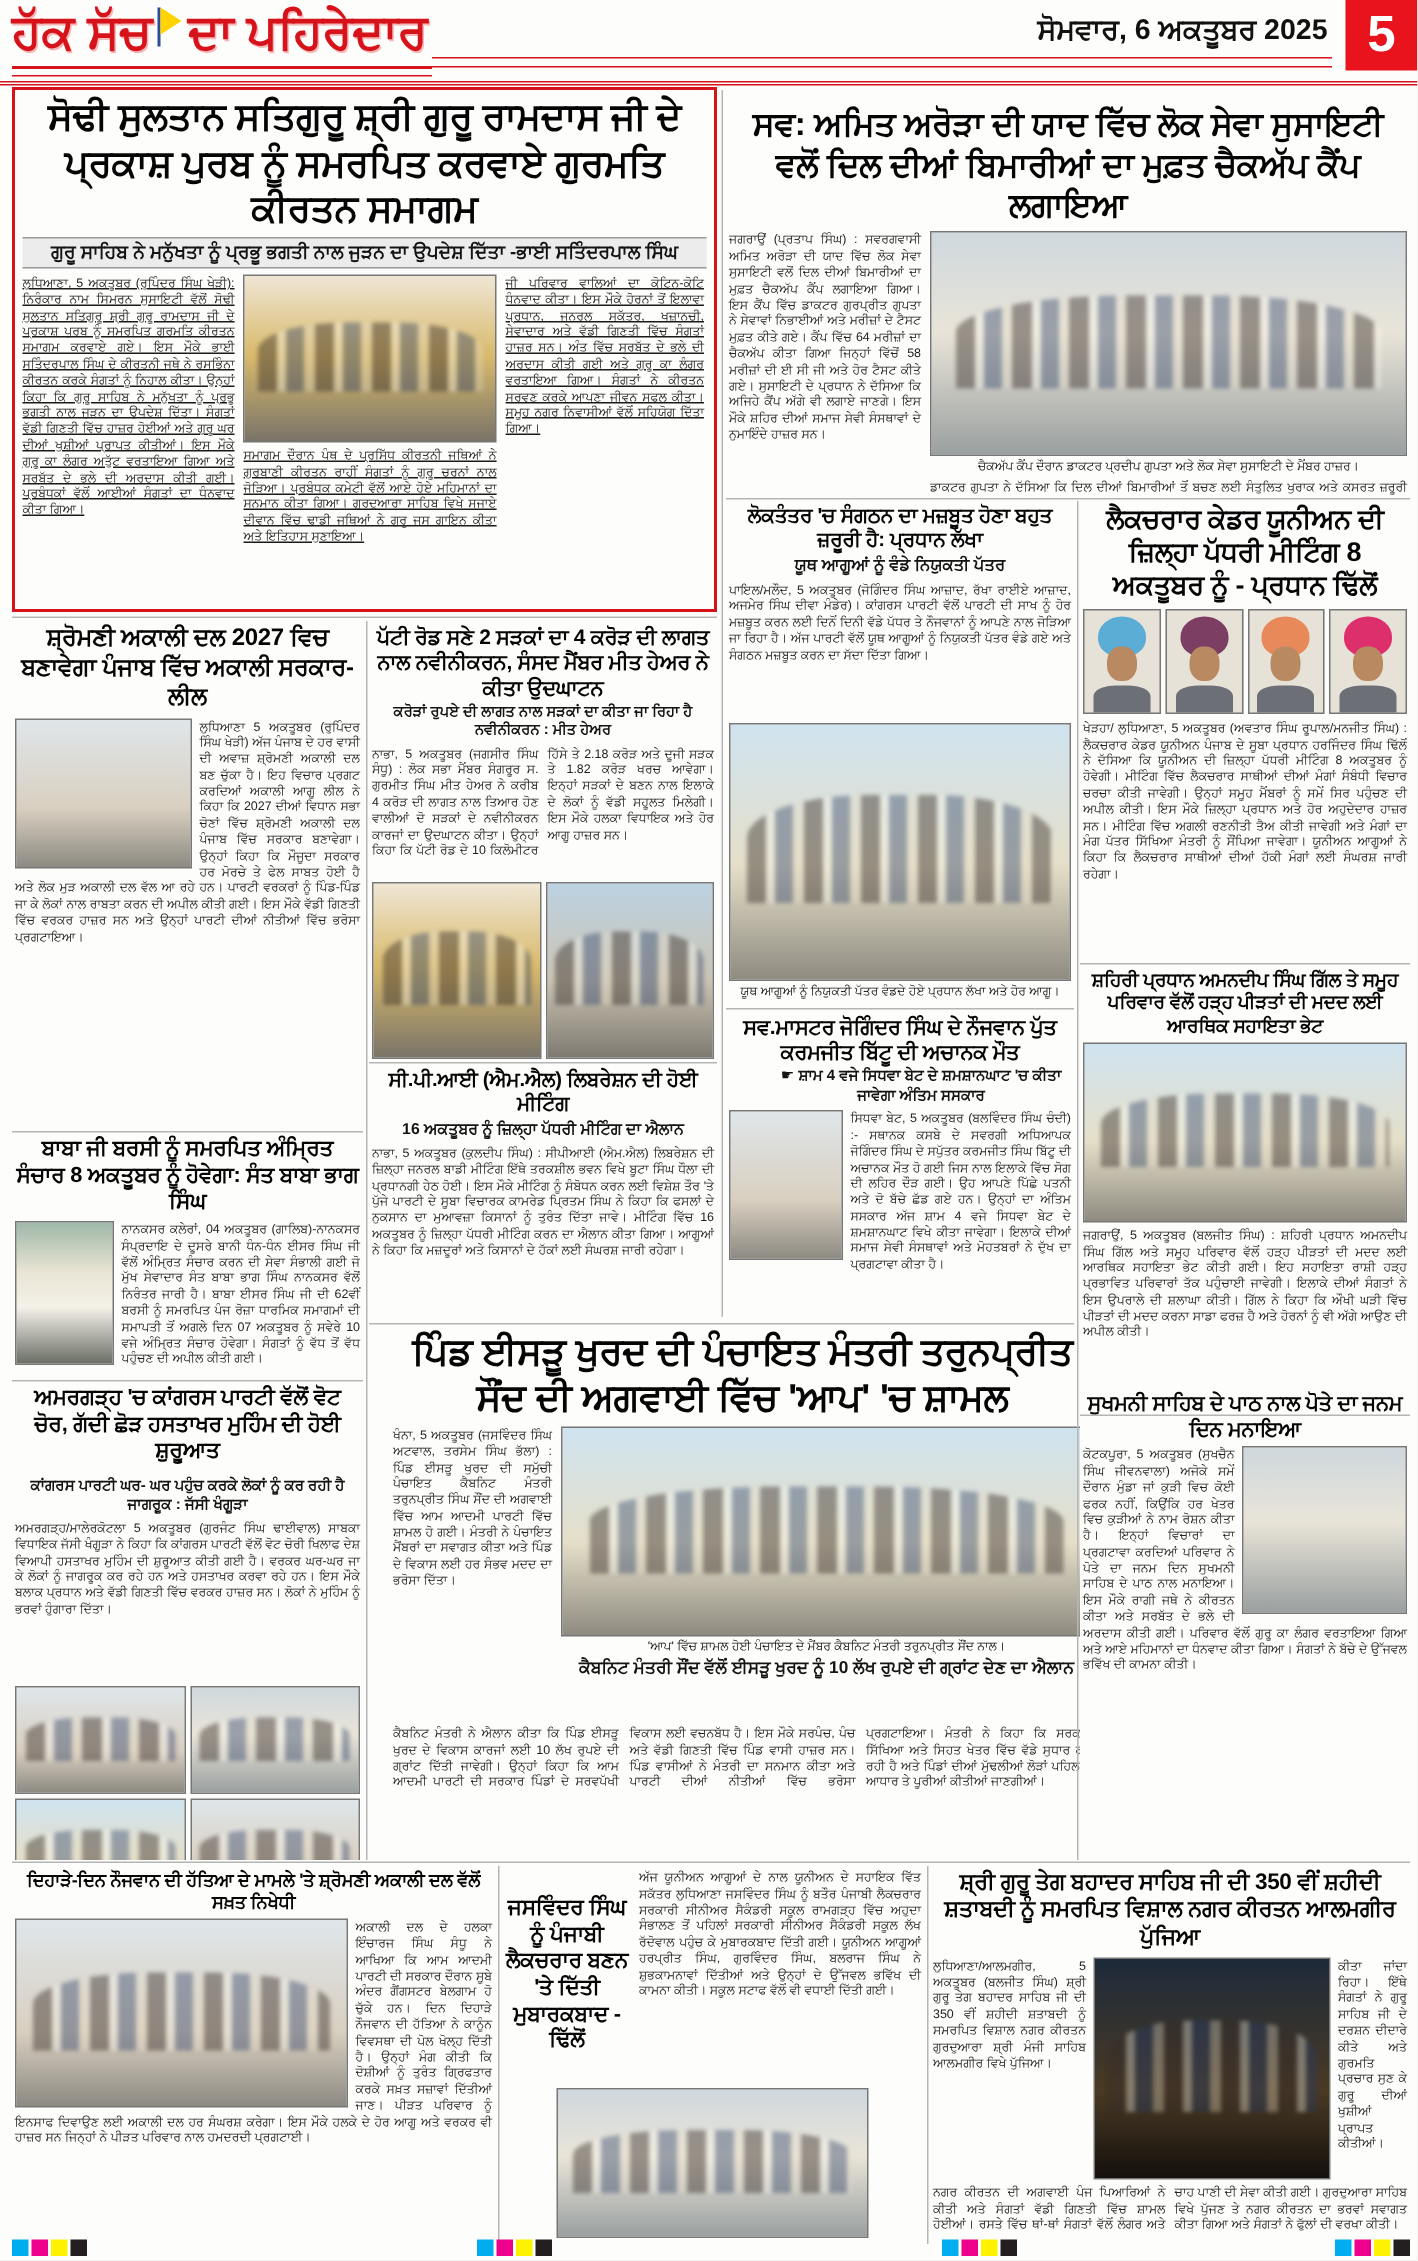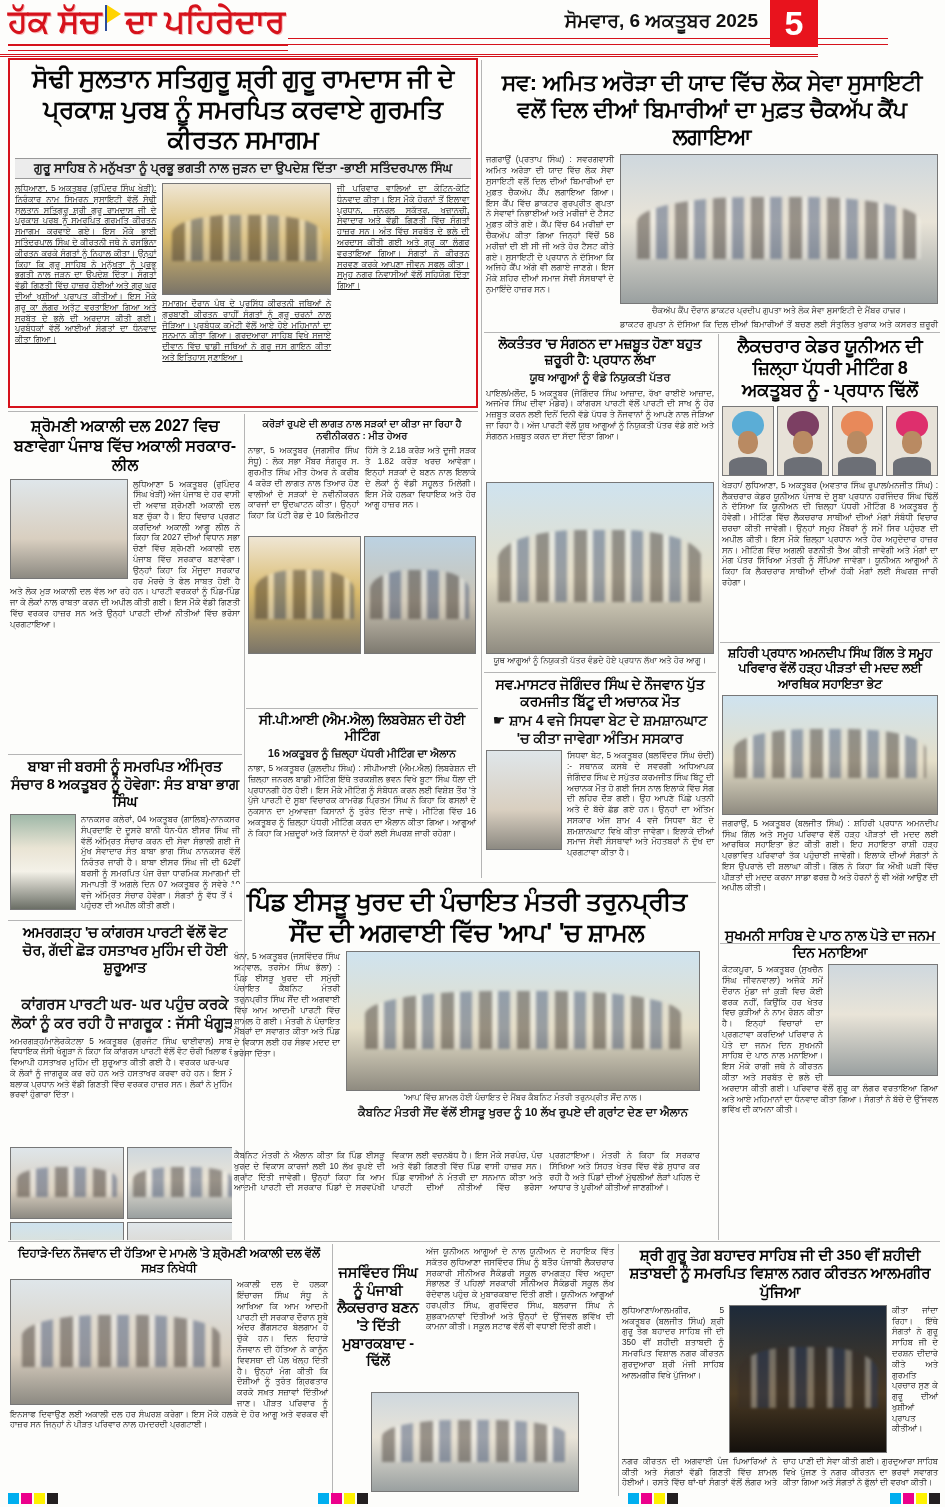--- a/index.html
+++ b/index.html
@@ -30,21 +30,21 @@
   .cmyk{position:absolute;display:flex;gap:2px;}
   .cmyk span{width:11px;height:11px;display:block;}
   .flagpole{width:2px;height:26px;background:#2b4d9b;display:inline-block;}
   .flagtri{width:0;height:0;border-top:9px solid transparent;border-bottom:9px solid transparent;display:inline-block;}
 </style>
 </head>
 <body>
 
 <div id="page">
 
-  <div style="position:absolute;left:0;top:0;width:818px;height:54px;border-bottom:3px double #d6121b;">
+  <div style="position:absolute;left:0;top:0;width:945px;height:54px;border-bottom:3px double #d6121b;">
     <div style="position:absolute;left:8px;top:3px;display:flex;align-items:center;gap:4px;">
       <span style="font-size:32px;font-weight:bold;color:#d6121b;text-shadow:1px 1px 0 #f5b8b8;">ਹੱਕ ਸੱਚ</span>
       <span style="display:inline-flex;align-items:flex-start;height:34px;">
         <span class="flagpole"></span>
           <span class="flagtri" style="border-left:14px solid #ffd400;"></span>
       </span>
       <span style="font-size:32px;font-weight:bold;color:#d6121b;text-shadow:1px 1px 0 #f5b8b8;">ਦਾ ਪਹਿਰੇਦਾਰ</span>
     </div>
     <div style="position:absolute;left:8px;top:44px;width:280px;height:4px;border-top:2px solid #d6121b;border-bottom:1px solid #d6121b;"></div>
     <div style="position:absolute;left:288px;top:38px;width:600px;height:5px;border-top:1px solid #d6121b;border-bottom:1px solid #d6121b;"></div>
@@ -116,65 +116,66 @@
 
   <div class="art" style="left:8px;top:414px;width:234px;height:338px;padding:2px;box-sizing:border-box;">
     <div class="hl" style="font-size:16px;">ਸ਼੍ਰੋਮਣੀ ਅਕਾਲੀ ਦਲ 2027 ਵਿਚ ਬਣਾਵੇਗਾ ਪੰਜਾਬ ਵਿੱਚ ਅਕਾਲੀ ਸਰਕਾਰ-ਲੀਲ</div>
     <div style="margin-top:4px;">
       <div class="photo ph-room" style="width:118px;height:100px;float:left;margin:0 5px 3px 0;"></div>
       <div class="body" style="height:288px;">ਲੁਧਿਆਣਾ 5 ਅਕਤੂਬਰ (ਰੁਪਿੰਦਰ ਸਿੰਘ ਖੇੜੀ) ਅੱਜ ਪੰਜਾਬ ਦੇ ਹਰ ਵਾਸੀ ਦੀ ਅਵਾਜ਼ ਸ਼੍ਰੋਮਣੀ ਅਕਾਲੀ ਦਲ ਬਣ ਚੁੱਕਾ ਹੈ। ਇਹ ਵਿਚਾਰ ਪ੍ਰਗਟ ਕਰਦਿਆਂ ਅਕਾਲੀ ਆਗੂ ਲੀਲ ਨੇ ਕਿਹਾ ਕਿ 2027 ਦੀਆਂ ਵਿਧਾਨ ਸਭਾ ਚੋਣਾਂ ਵਿੱਚ ਸ਼੍ਰੋਮਣੀ ਅਕਾਲੀ ਦਲ ਪੰਜਾਬ ਵਿੱਚ ਸਰਕਾਰ ਬਣਾਵੇਗਾ। ਉਨ੍ਹਾਂ ਕਿਹਾ ਕਿ ਮੌਜੂਦਾ ਸਰਕਾਰ ਹਰ ਮੋਰਚੇ ਤੇ ਫੇਲ ਸਾਬਤ ਹੋਈ ਹੈ ਅਤੇ ਲੋਕ ਮੁੜ ਅਕਾਲੀ ਦਲ ਵੱਲ ਆ ਰਹੇ ਹਨ। ਪਾਰਟੀ ਵਰਕਰਾਂ ਨੂੰ ਪਿੰਡ-ਪਿੰਡ ਜਾ ਕੇ ਲੋਕਾਂ ਨਾਲ ਰਾਬਤਾ ਕਰਨ ਦੀ ਅਪੀਲ ਕੀਤੀ ਗਈ। ਇਸ ਮੌਕੇ ਵੱਡੀ ਗਿਣਤੀ ਵਿੱਚ ਵਰਕਰ ਹਾਜ਼ਰ ਸਨ ਅਤੇ ਉਨ੍ਹਾਂ ਪਾਰਟੀ ਦੀਆਂ ਨੀਤੀਆਂ ਵਿੱਚ ਭਰੋਸਾ ਪ੍ਰਗਟਾਇਆ।</div>
     </div>
   </div>
 
   <div class="art" style="left:246px;top:414px;width:232px;height:292px;padding:2px;box-sizing:border-box;">
+    <div class="hl" style="font-size:14px;">ਪੱਟੀ ਰੋਡ ਸਣੇ 2 ਸੜਕਾਂ ਦਾ 4 ਕਰੋੜ ਦੀ ਲਾਗਤ ਨਾਲ ਨਵੀਨੀਕਰਨ, ਸੰਸਦ ਮੈਂਬਰ ਮੀਤ ਹੇਅਰ ਨੇ ਕੀਤਾ ਉਦਘਾਟਨ</div>
     <div class="sub" style="font-size:9.8px;margin-top:2px;">ਕਰੋੜਾਂ ਰੁਪਏ ਦੀ ਲਾਗਤ ਨਾਲ ਸੜਕਾਂ ਦਾ ਕੀਤਾ ਜਾ ਰਿਹਾ ਹੈ ਨਵੀਨੀਕਰਨ : ਮੀਤ ਹੇਅਰ</div>
     <div class="body" style="margin-top:3px;height:88px;column-count:2;column-gap:6px;">ਨਾਭਾ, 5 ਅਕਤੂਬਰ (ਜਗਸੀਰ ਸਿੰਘ ਸੰਧੂ) : ਲੋਕ ਸਭਾ ਮੈਂਬਰ ਸੰਗਰੂਰ ਸ. ਗੁਰਮੀਤ ਸਿੰਘ ਮੀਤ ਹੇਅਰ ਨੇ ਕਰੀਬ 4 ਕਰੋੜ ਦੀ ਲਾਗਤ ਨਾਲ ਤਿਆਰ ਹੋਣ ਵਾਲੀਆਂ ਦੋ ਸੜਕਾਂ ਦੇ ਨਵੀਨੀਕਰਨ ਕਾਰਜਾਂ ਦਾ ਉਦਘਾਟਨ ਕੀਤਾ। ਉਨ੍ਹਾਂ ਕਿਹਾ ਕਿ ਪੱਟੀ ਰੋਡ ਦੇ 10 ਕਿਲੋਮੀਟਰ ਹਿੱਸੇ ਤੇ 2.18 ਕਰੋੜ ਅਤੇ ਦੂਜੀ ਸੜਕ ਤੇ 1.82 ਕਰੋੜ ਖਰਚ ਆਵੇਗਾ। ਇਨ੍ਹਾਂ ਸੜਕਾਂ ਦੇ ਬਣਨ ਨਾਲ ਇਲਾਕੇ ਦੇ ਲੋਕਾਂ ਨੂੰ ਵੱਡੀ ਸਹੂਲਤ ਮਿਲੇਗੀ। ਇਸ ਮੌਕੇ ਹਲਕਾ ਵਿਧਾਇਕ ਅਤੇ ਹੋਰ ਆਗੂ ਹਾਜ਼ਰ ਸਨ।</div>
     <div style="display:flex;gap:3px;margin-top:3px;">
       <div class="photo ph-stage crowd" style="width:50%;height:118px;"></div>
       <div class="photo ph-road crowd" style="width:50%;height:118px;"></div>
     </div>
 
   </div>
 
   <div class="art" style="left:246px;top:710px;width:232px;height:170px;padding:2px;box-sizing:border-box;">
     <div class="hl" style="font-size:13.5px;">ਸੀ.ਪੀ.ਆਈ (ਐਮ.ਐਲ) ਲਿਬਰੇਸ਼ਨ ਦੀ ਹੋਈ ਮੀਟਿੰਗ</div>
     <div class="sub" style="font-size:10.5px;margin-top:2px;">16 ਅਕਤੂਬਰ ਨੂੰ ਜ਼ਿਲ੍ਹਾ ਪੱਧਰੀ ਮੀਟਿੰਗ ਦਾ ਐਲਾਨ</div>
     <div class="body" style="margin-top:3px;height:120px;">ਨਾਭਾ, 5 ਅਕਤੂਬਰ (ਕੁਲਦੀਪ ਸਿੰਘ) : ਸੀਪੀਆਈ (ਐਮ.ਐਲ) ਲਿਬਰੇਸ਼ਨ ਦੀ ਜ਼ਿਲ੍ਹਾ ਜਨਰਲ ਬਾਡੀ ਮੀਟਿੰਗ ਇੱਥੇ ਤਰਕਸ਼ੀਲ ਭਵਨ ਵਿਖੇ ਬੂਟਾ ਸਿੰਘ ਧੌਲਾ ਦੀ ਪ੍ਰਧਾਨਗੀ ਹੇਠ ਹੋਈ। ਇਸ ਮੌਕੇ ਮੀਟਿੰਗ ਨੂੰ ਸੰਬੋਧਨ ਕਰਨ ਲਈ ਵਿਸ਼ੇਸ਼ ਤੌਰ 'ਤੇ ਪੁੱਜੇ ਪਾਰਟੀ ਦੇ ਸੂਬਾ ਵਿਚਾਰਕ ਕਾਮਰੇਡ ਪ੍ਰਿਤਮ ਸਿੰਘ ਨੇ ਕਿਹਾ ਕਿ ਫਸਲਾਂ ਦੇ ਨੁਕਸਾਨ ਦਾ ਮੁਆਵਜ਼ਾ ਕਿਸਾਨਾਂ ਨੂੰ ਤੁਰੰਤ ਦਿੱਤਾ ਜਾਵੇ। ਮੀਟਿੰਗ ਵਿੱਚ 16 ਅਕਤੂਬਰ ਨੂੰ ਜ਼ਿਲ੍ਹਾ ਪੱਧਰੀ ਮੀਟਿੰਗ ਕਰਨ ਦਾ ਐਲਾਨ ਕੀਤਾ ਗਿਆ। ਆਗੂਆਂ ਨੇ ਕਿਹਾ ਕਿ ਮਜ਼ਦੂਰਾਂ ਅਤੇ ਕਿਸਾਨਾਂ ਦੇ ਹੱਕਾਂ ਲਈ ਸੰਘਰਸ਼ ਜਾਰੀ ਰਹੇਗਾ।</div>
   </div>
 
   <div class="art" style="left:484px;top:674px;width:232px;height:206px;padding:2px;box-sizing:border-box;">
     <div class="hl" style="font-size:14px;">ਸਵ.ਮਾਸਟਰ ਜੋਗਿੰਦਰ ਸਿੰਘ ਦੇ ਨੌਜਵਾਨ ਪੁੱਤ ਕਰਮਜੀਤ ਬਿੱਟੂ ਦੀ ਅਚਾਨਕ ਮੌਤ</div>
-    <div class="sub" style="font-size:14px;margin-top:2px;">☛ ਸ਼ਾਮ 4 ਵਜੇ ਸਿਧਵਾ ਬੇਟ ਦੇ ਸ਼ਮਸ਼ਾਨਘਾਟ 'ਚ ਕੀਤਾ ਜਾਵੇਗਾ ਅੰਤਿਮ ਸਸਕਾਰ</div>
+    <div class="sub" style="font-size:10px;margin-top:2px;margin-left:28px;">☛ ਸ਼ਾਮ 4 ਵਜੇ ਸਿਧਵਾ ਬੇਟ ਦੇ ਸ਼ਮਸ਼ਾਨਘਾਟ 'ਚ ਕੀਤਾ ਜਾਵੇਗਾ ਅੰਤਿਮ ਸਸਕਾਰ</div>
     <div style="margin-top:3px;">
       <div class="photo ph-room" style="width:76px;height:100px;float:left;margin:0 5px 2px 0;"></div>
       <div class="body" style="height:148px;">ਸਿਧਵਾ ਬੇਟ, 5 ਅਕਤੂਬਰ (ਬਲਵਿੰਦਰ ਸਿੰਘ ਚੰਦੀ) :- ਸਥਾਨਕ ਕਸਬੇ ਦੇ ਸਵਰਗੀ ਅਧਿਆਪਕ ਜੋਗਿੰਦਰ ਸਿੰਘ ਦੇ ਸਪੁੱਤਰ ਕਰਮਜੀਤ ਸਿੰਘ ਬਿੱਟੂ ਦੀ ਅਚਾਨਕ ਮੌਤ ਹੋ ਗਈ ਜਿਸ ਨਾਲ ਇਲਾਕੇ ਵਿੱਚ ਸੋਗ ਦੀ ਲਹਿਰ ਦੌੜ ਗਈ। ਉਹ ਆਪਣੇ ਪਿੱਛੇ ਪਤਨੀ ਅਤੇ ਦੋ ਬੱਚੇ ਛੱਡ ਗਏ ਹਨ। ਉਨ੍ਹਾਂ ਦਾ ਅੰਤਿਮ ਸਸਕਾਰ ਅੱਜ ਸ਼ਾਮ 4 ਵਜੇ ਸਿਧਵਾ ਬੇਟ ਦੇ ਸ਼ਮਸ਼ਾਨਘਾਟ ਵਿਖੇ ਕੀਤਾ ਜਾਵੇਗਾ। ਇਲਾਕੇ ਦੀਆਂ ਸਮਾਜ ਸੇਵੀ ਸੰਸਥਾਵਾਂ ਅਤੇ ਮੋਹਤਬਰਾਂ ਨੇ ਦੁੱਖ ਦਾ ਪ੍ਰਗਟਾਵਾ ਕੀਤਾ ਹੈ।</div>
     </div>
   </div>
 
   <div class="art" style="left:8px;top:756px;width:234px;height:162px;padding:2px;box-sizing:border-box;">
     <div class="hl" style="font-size:14.5px;">ਬਾਬਾ ਜੀ ਬਰਸੀ ਨੂੰ ਸਮਰਪਿਤ ਅੰਮ੍ਰਿਤ ਸੰਚਾਰ 8 ਅਕਤੂਬਰ ਨੂੰ ਹੋਵੇਗਾ: ਸੰਤ ਬਾਬਾ ਭਾਗ ਸਿੰਘ</div>
     <div style="margin-top:3px;">
       <div class="photo" style="width:66px;height:96px;float:left;margin:0 5px 2px 0;background:linear-gradient(180deg,#9fb8a8 0%,#e9e4d4 35%,#f4f1e8 60%,#6b6f66 100%);"></div>
       <div class="body" style="height:118px;">ਨਾਨਕਸਰ ਕਲੇਰਾਂ, 04 ਅਕਤੂਬਰ (ਗਾਲਿਬ)-ਨਾਨਕਸਰ ਸੰਪ੍ਰਦਾਇ ਦੇ ਦੂਸਰੇ ਬਾਨੀ ਧੰਨ-ਧੰਨ ਈਸਰ ਸਿੰਘ ਜੀ ਵੱਲੋਂ ਅੰਮ੍ਰਿਤ ਸੰਚਾਰ ਕਰਨ ਦੀ ਸੇਵਾ ਸੰਭਾਲੀ ਗਈ ਜੋ ਮੁੱਖ ਸੇਵਾਦਾਰ ਸੰਤ ਬਾਬਾ ਭਾਗ ਸਿੰਘ ਨਾਨਕਸਰ ਵੱਲੋਂ ਨਿਰੰਤਰ ਜਾਰੀ ਹੈ। ਬਾਬਾ ਈਸਰ ਸਿੰਘ ਜੀ ਦੀ 62ਵੀਂ ਬਰਸੀ ਨੂੰ ਸਮਰਪਿਤ ਪੰਜ ਰੋਜ਼ਾ ਧਾਰਮਿਕ ਸਮਾਗਮਾਂ ਦੀ ਸਮਾਪਤੀ ਤੋਂ ਅਗਲੇ ਦਿਨ 07 ਅਕਤੂਬਰ ਨੂੰ ਸਵੇਰੇ 10 ਵਜੇ ਅੰਮ੍ਰਿਤ ਸੰਚਾਰ ਹੋਵੇਗਾ। ਸੰਗਤਾਂ ਨੂੰ ਵੱਧ ਤੋਂ ਵੱਧ ਪਹੁੰਚਣ ਦੀ ਅਪੀਲ ਕੀਤੀ ਗਈ।</div>
     </div>
   </div>
 
   <div class="art" style="left:8px;top:922px;width:234px;height:318px;padding:2px;box-sizing:border-box;">
     <div class="hl" style="font-size:14.5px;">ਅਮਰਗੜ੍ਹ 'ਚ ਕਾਂਗਰਸ ਪਾਰਟੀ ਵੱਲੋਂ ਵੋਟ ਚੋਰ, ਗੱਦੀ ਛੋੜ ਹਸਤਾਖਰ ਮੁਹਿੰਮ ਦੀ ਹੋਈ ਸ਼ੁਰੂਆਤ</div>
-    <div class="sub" style="font-size:15px;margin-top:18px;">ਕਾਂਗਰਸ ਪਾਰਟੀ ਘਰ- ਘਰ ਪਹੁੰਚ ਕਰਕੇ ਲੋਕਾਂ ਨੂੰ ਕਰ ਰਹੀ ਹੈ ਜਾਗਰੂਕ : ਜੱਸੀ ਖੰਗੂੜਾ</div>
+    <div class="sub" style="font-size:10px;margin-top:8px;">ਕਾਂਗਰਸ ਪਾਰਟੀ ਘਰ- ਘਰ ਪਹੁੰਚ ਕਰਕੇ ਲੋਕਾਂ ਨੂੰ ਕਰ ਰਹੀ ਹੈ ਜਾਗਰੂਕ : ਜੱਸੀ ਖੰਗੂੜਾ</div>
     <div class="body" style="margin-top:3px;height:108px;">ਅਮਰਗੜ੍ਹ/ਮਾਲੇਰਕੋਟਲਾ 5 ਅਕਤੂਬਰ (ਗੁਰਜੰਟ ਸਿੰਘ ਢਾਈਵਾਲ) ਸਾਬਕਾ ਵਿਧਾਇਕ ਜੱਸੀ ਖੰਗੂੜਾ ਨੇ ਕਿਹਾ ਕਿ ਕਾਂਗਰਸ ਪਾਰਟੀ ਵੱਲੋਂ ਵੋਟ ਚੋਰੀ ਖਿਲਾਫ ਦੇਸ਼ ਵਿਆਪੀ ਹਸਤਾਖਰ ਮੁਹਿੰਮ ਦੀ ਸ਼ੁਰੂਆਤ ਕੀਤੀ ਗਈ ਹੈ। ਵਰਕਰ ਘਰ-ਘਰ ਜਾ ਕੇ ਲੋਕਾਂ ਨੂੰ ਜਾਗਰੂਕ ਕਰ ਰਹੇ ਹਨ ਅਤੇ ਹਸਤਾਖਰ ਕਰਵਾ ਰਹੇ ਹਨ। ਇਸ ਮੌਕੇ ਬਲਾਕ ਪ੍ਰਧਾਨ ਅਤੇ ਵੱਡੀ ਗਿਣਤੀ ਵਿੱਚ ਵਰਕਰ ਹਾਜ਼ਰ ਸਨ। ਲੋਕਾਂ ਨੇ ਮੁਹਿੰਮ ਨੂੰ ਭਰਵਾਂ ਹੁੰਗਾਰਾ ਦਿੱਤਾ।</div>
     <div style="display:grid;grid-template-columns:1fr 1fr;gap:3px;margin-top:3px;">
       <div class="photo ph-room crowd" style="height:72px;"></div>
       <div class="photo ph-indoor crowd" style="height:72px;"></div>
       <div class="photo ph-outdoor crowd" style="height:72px;"></div>
       <div class="photo ph-room crowd" style="height:72px;"></div>
     </div>
   </div>
 
-  <div class="art" style="left:232px;top:884px;width:470px;height:356px;padding:2px;box-sizing:border-box;">
+  <div class="art" style="left:260px;top:884px;width:470px;height:356px;padding:2px;box-sizing:border-box;">
     <div class="hl" style="font-size:25px;">ਪਿੰਡ ਈਸੜੂ ਖੁਰਦ ਦੀ ਪੰਚਾਇਤ ਮੰਤਰੀ ਤਰੁਨਪ੍ਰੀਤ ਸੌਂਦ ਦੀ ਅਗਵਾਈ ਵਿੱਚ 'ਆਪ' 'ਚ ਸ਼ਾਮਲ</div>
     <div style="display:flex;gap:6px;margin-top:4px;height:196px;">
       <div class="body" style="width:106px;flex:none;">ਖੰਨਾ, 5 ਅਕਤੂਬਰ (ਜਸਵਿੰਦਰ ਸਿੰਘ ਅਟਵਾਲ, ਤਰਸੇਮ ਸਿੰਘ ਭੱਲਾ) : ਪਿੰਡ ਈਸੜੂ ਖੁਰਦ ਦੀ ਸਮੁੱਚੀ ਪੰਚਾਇਤ ਕੈਬਨਿਟ ਮੰਤਰੀ ਤਰੁਨਪ੍ਰੀਤ ਸਿੰਘ ਸੌਂਦ ਦੀ ਅਗਵਾਈ ਵਿੱਚ ਆਮ ਆਦਮੀ ਪਾਰਟੀ ਵਿੱਚ ਸ਼ਾਮਲ ਹੋ ਗਈ। ਮੰਤਰੀ ਨੇ ਪੰਚਾਇਤ ਮੈਂਬਰਾਂ ਦਾ ਸਵਾਗਤ ਕੀਤਾ ਅਤੇ ਪਿੰਡ ਦੇ ਵਿਕਾਸ ਲਈ ਹਰ ਸੰਭਵ ਮਦਦ ਦਾ ਭਰੋਸਾ ਦਿੱਤਾ।</div>
       <div style="flex:1;display:flex;flex-direction:column;gap:2px;">
         <div class="photo ph-outdoor crowd" style="height:140px;flex:none;"></div>
         <div class="cap">'ਆਪ' ਵਿੱਚ ਸ਼ਾਮਲ ਹੋਈ ਪੰਚਾਇਤ ਦੇ ਮੈਂਬਰ ਕੈਬਨਿਟ ਮੰਤਰੀ ਤਰੁਨਪ੍ਰੀਤ ਸੌਂਦ ਨਾਲ।</div>
         <div class="sub" style="font-size:11.5px;flex:1;">ਕੈਬਨਿਟ ਮੰਤਰੀ ਸੌਂਦ ਵੱਲੋਂ ਈਸੜੂ ਖੁਰਦ ਨੂੰ 10 ਲੱਖ ਰੁਪਏ ਦੀ ਗ੍ਰਾਂਟ ਦੇਣ ਦਾ ਐਲਾਨ</div>
       </div>
     </div>
     <div class="body" style="margin-top:3px;height:96px;column-count:3;column-gap:7px;">ਕੈਬਨਿਟ ਮੰਤਰੀ ਨੇ ਐਲਾਨ ਕੀਤਾ ਕਿ ਪਿੰਡ ਈਸੜੂ ਖੁਰਦ ਦੇ ਵਿਕਾਸ ਕਾਰਜਾਂ ਲਈ 10 ਲੱਖ ਰੁਪਏ ਦੀ ਗ੍ਰਾਂਟ ਦਿੱਤੀ ਜਾਵੇਗੀ। ਉਨ੍ਹਾਂ ਕਿਹਾ ਕਿ ਆਮ ਆਦਮੀ ਪਾਰਟੀ ਦੀ ਸਰਕਾਰ ਪਿੰਡਾਂ ਦੇ ਸਰਵਪੱਖੀ ਵਿਕਾਸ ਲਈ ਵਚਨਬੱਧ ਹੈ। ਇਸ ਮੌਕੇ ਸਰਪੰਚ, ਪੰਚ ਅਤੇ ਵੱਡੀ ਗਿਣਤੀ ਵਿੱਚ ਪਿੰਡ ਵਾਸੀ ਹਾਜ਼ਰ ਸਨ। ਪਿੰਡ ਵਾਸੀਆਂ ਨੇ ਮੰਤਰੀ ਦਾ ਸਨਮਾਨ ਕੀਤਾ ਅਤੇ ਪਾਰਟੀ ਦੀਆਂ ਨੀਤੀਆਂ ਵਿੱਚ ਭਰੋਸਾ ਪ੍ਰਗਟਾਇਆ। ਮੰਤਰੀ ਨੇ ਕਿਹਾ ਕਿ ਸਰਕਾਰ ਸਿੱਖਿਆ ਅਤੇ ਸਿਹਤ ਖੇਤਰ ਵਿੱਚ ਵੱਡੇ ਸੁਧਾਰ ਕਰ ਰਹੀ ਹੈ ਅਤੇ ਪਿੰਡਾਂ ਦੀਆਂ ਮੁੱਢਲੀਆਂ ਲੋੜਾਂ ਪਹਿਲ ਦੇ ਆਧਾਰ ਤੇ ਪੂਰੀਆਂ ਕੀਤੀਆਂ ਜਾਣਗੀਆਂ।</div>

